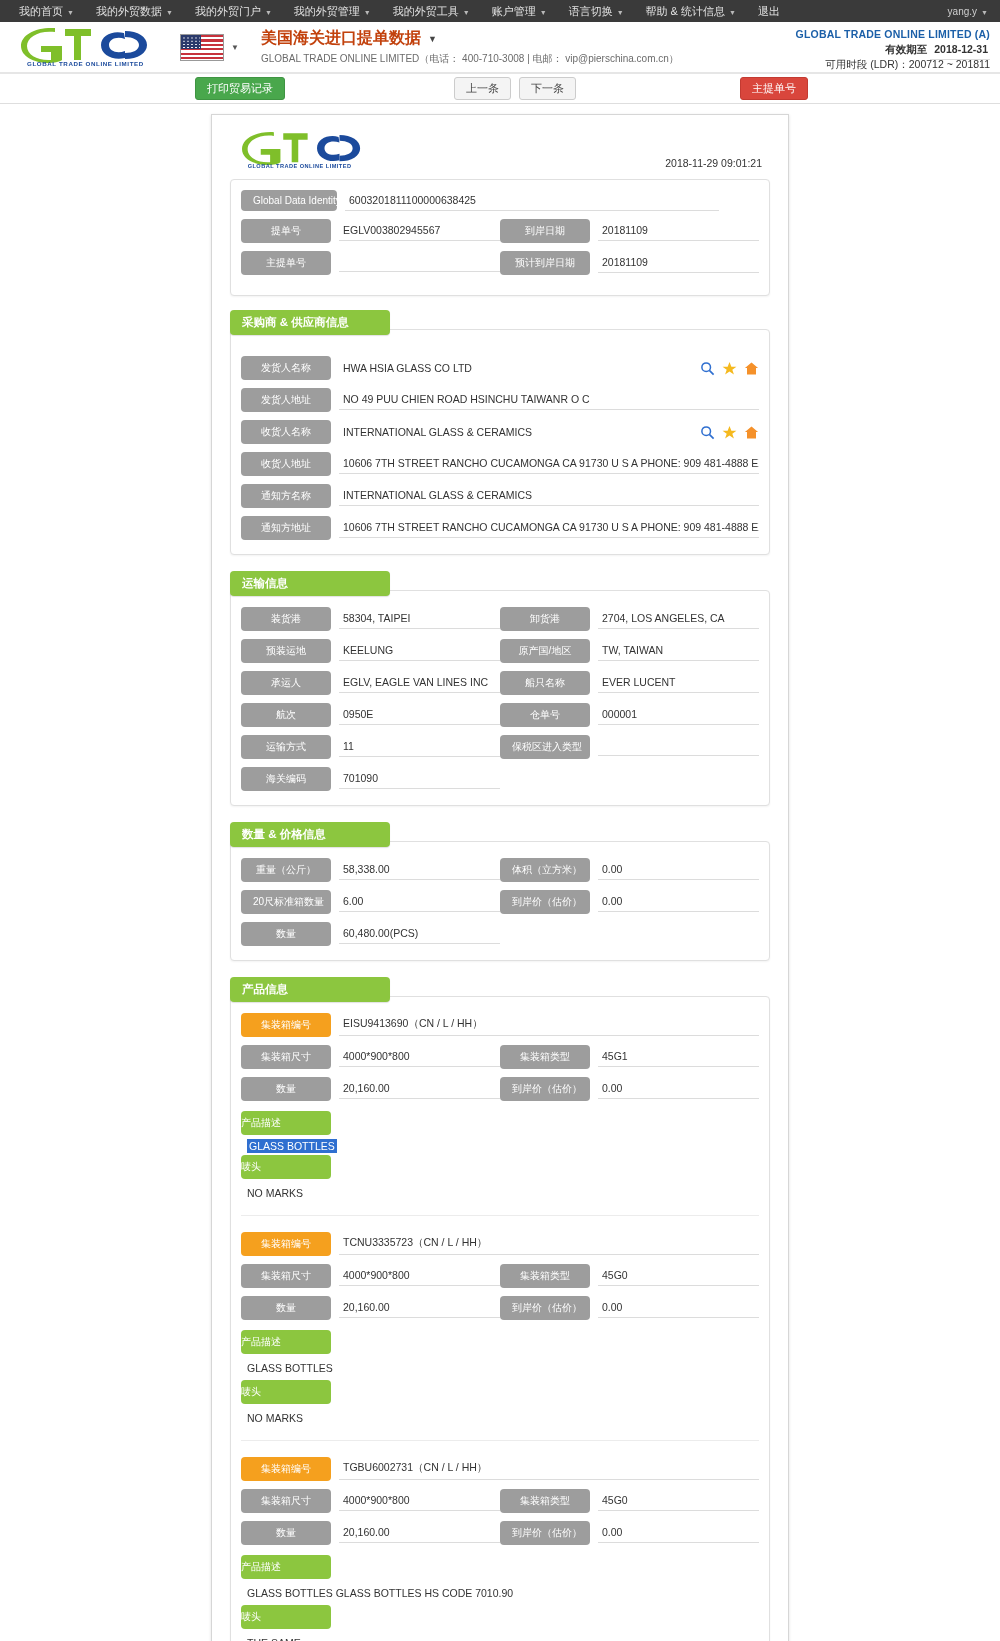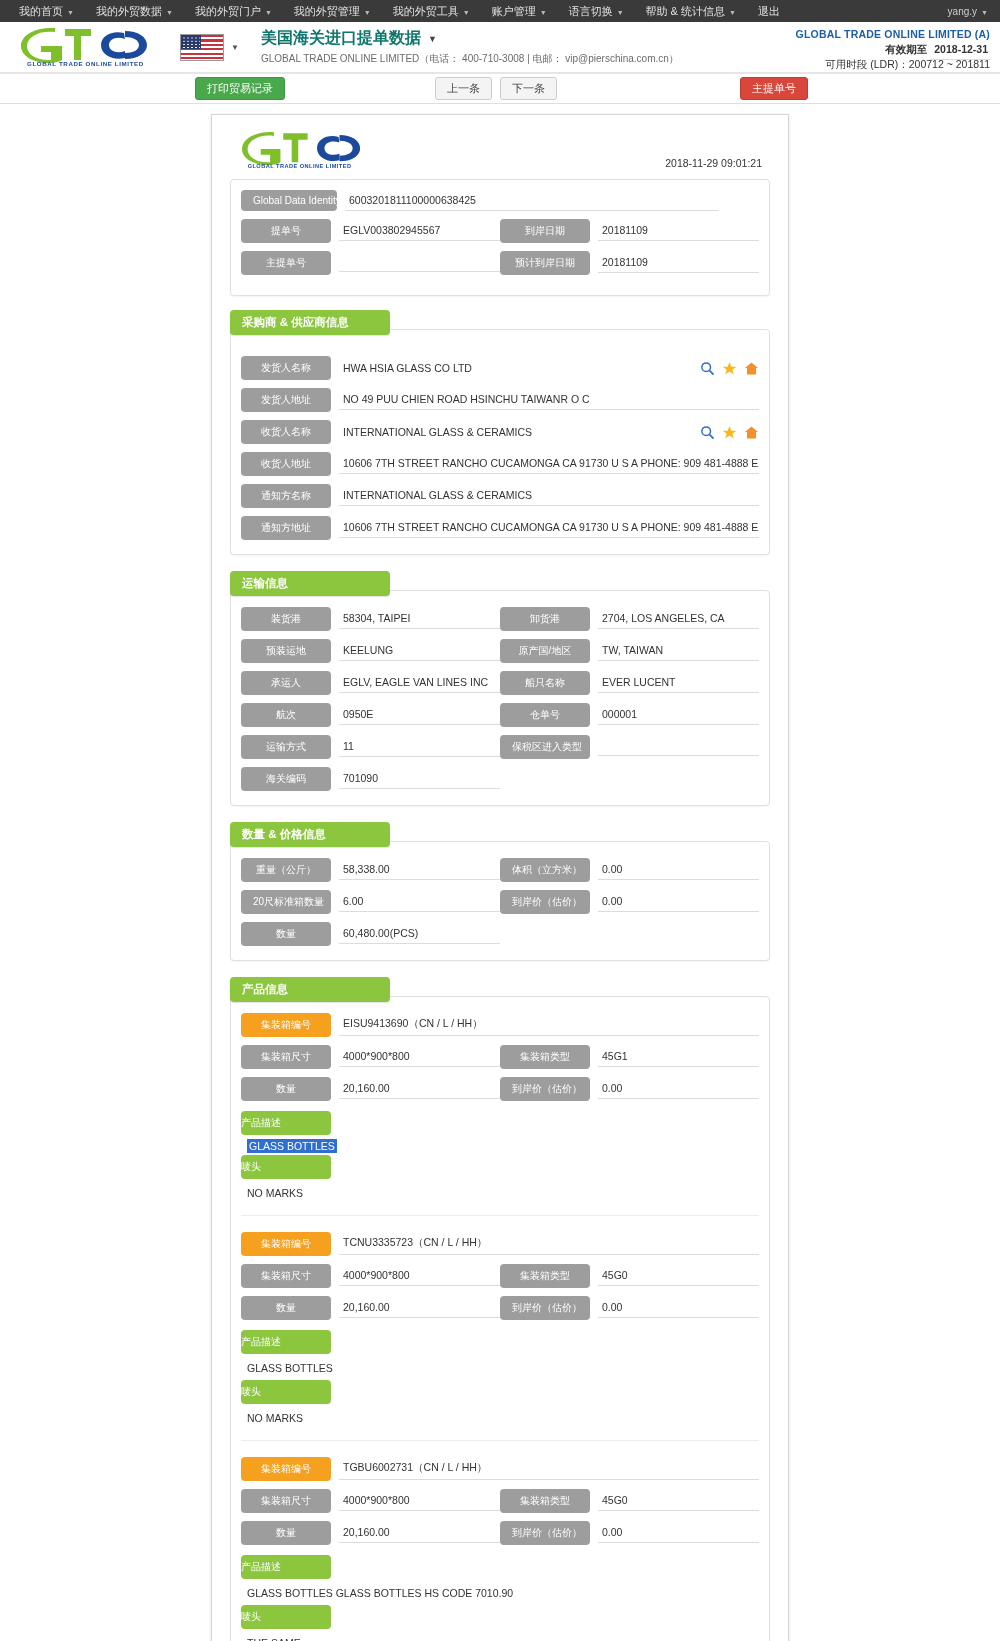--- a/index.html
+++ b/index.html
@@ -39,21 +39,21 @@
     background:repeating-linear-gradient(to bottom,#c7323c 0 2.2px,#fff 2.2px 4.4px); }
   .flag .canton{ position:absolute; left:0; top:0; width:20px; height:14px; background:#2b3a6b; }
   .flag .canton::after{
     content:""; position:absolute; inset:1px;
     background:
       radial-gradient(circle at 2px 2px, #fff 0.6px, transparent 0.7px) 0 0/4px 3.2px;
   }
   .flag-caret{ margin-left:7px; font-size:8px; color:#555; }
   .title-block{ margin-left:22px; }
   .title-line{ display:flex; align-items:center; }
-  .title-main{ font-size:16px; font-weight:bold; color:#0f766e; }
+  .title-main{ font-size:16px; font-weight:bold; color:#c2410c; }
   .title-caret{ font-size:9px; margin-left:7px; color:#444; }
   .title-sub{ font-size:10px; color:#6b6b6b; margin-top:3px; }
   .header-right{
     position:absolute; right:10px; top:5px; text-align:right; line-height:1.45;
   }
   .hr-1{ color:#1b5fa8; font-size:10.5px; font-weight:bold; letter-spacing:.2px;}
   .hr-2{ color:#333; font-size:10.5px; font-weight:bold;}
   .hr-2 .val{ font-weight:bold; }
   .hr-3{ color:#333; font-size:10.5px; }
 
@@ -63,21 +63,21 @@
     display:flex; align-items:center; position:relative;
   }
   .btn{
     display:inline-block; border-radius:3px; font-size:11px;
     padding:4px 11px; cursor:pointer; border:1px solid transparent; line-height:1.2;
   }
   .btn-green{ background:#49a74c; color:#fff; border-color:#3f9442; }
   .btn-red{ background:#d9463c; color:#fff; border-color:#c33a31; }
   .btn-grey{ background:#f4f4f4; color:#444; border-color:#ccc; }
   .tb-left{ position:absolute; left:195px; }
-  .tb-center{ position:absolute; left:435px; display:flex; gap:8px; }
+  .tb-center{ position:absolute; left:454px; display:flex; gap:8px; }
   .tb-right{ position:absolute; right:192px; }
 
   
   .page-area{ background:#fff; padding-top:10px; }
   .doc{
     width:578px; margin:0 auto; background:#fff;
     border:1px solid #d6d6d6; box-shadow:0 1px 3px rgba(0,0,0,.12);
     padding:12px 12px 6px 12px;
   }
   .doc-head{ display:flex; align-items:flex-end; justify-content:space-between; padding:4px 14px 10px 18px; }

